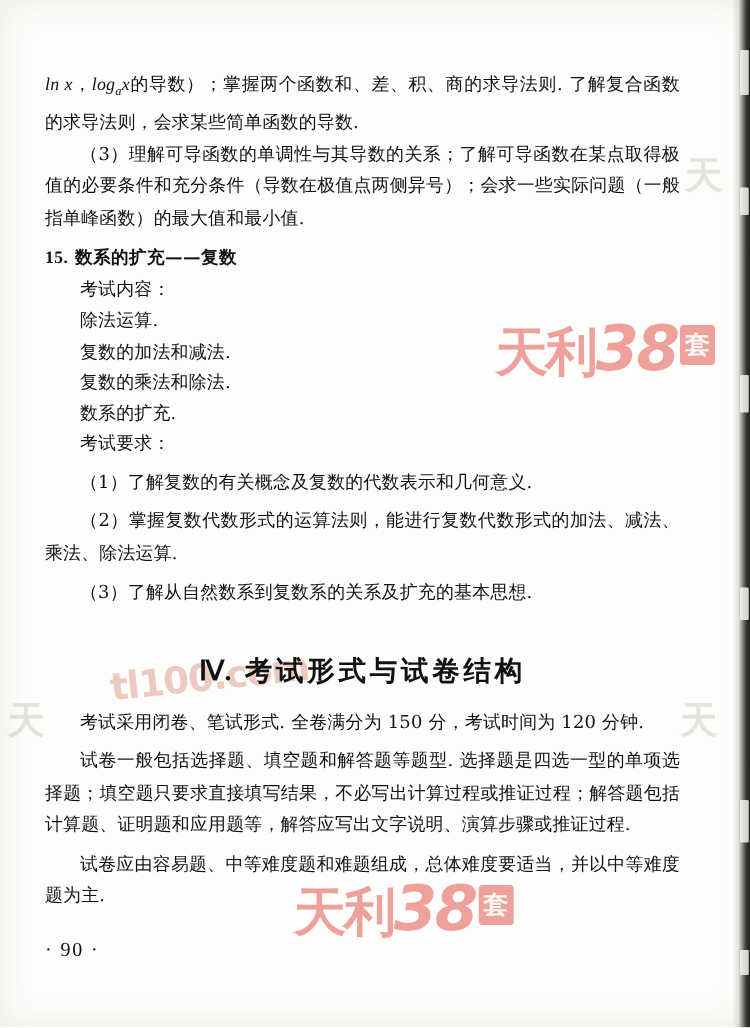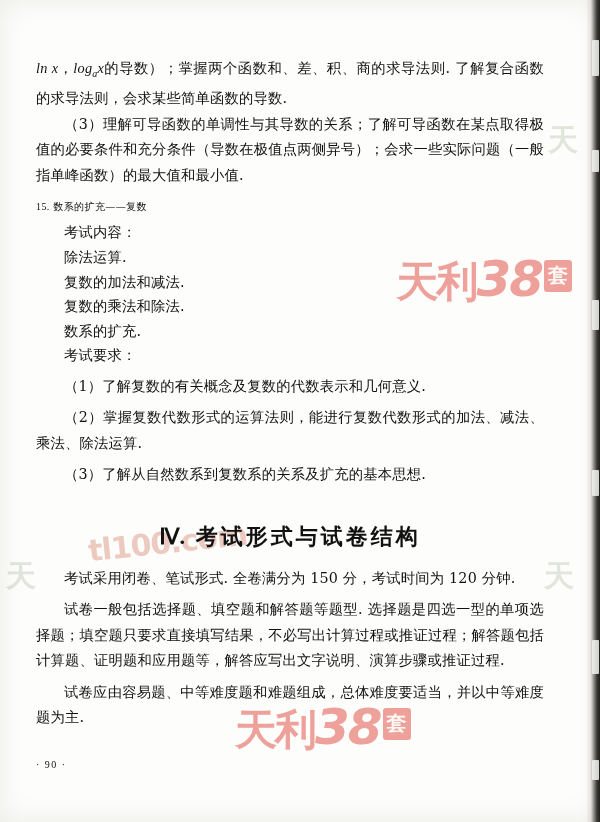--- a/index.html
+++ b/index.html
@@ -72,22 +72,22 @@
     font-size: 14.3px;
     line-height: 25.5px;
     letter-spacing: 0.2px;
     text-align: justify;
     text-justify: inter-ideograph;
   }
   p.indent {
     text-indent: 28px;
   }
   .heading-num {
-    font-weight: normal;
-    font-size: 10px;
+    font-weight: bold;
+    font-size: 14px;
     line-height: 27px;
     margin-top: 5px;
     letter-spacing: 0.4px;
   }
   .plain-line {
     text-indent: 28px;
     font-size: 14.3px;
     line-height: 24.6px;
   }
 
@@ -118,21 +118,21 @@
     font-family: "Liberation Serif", serif;
   }
   .roman {
     font-family: "Liberation Serif", serif;
   }
 
   .pagenum {
     position: absolute;
     left: 36px;
     bottom: 52px;
-    font-size: 10px;
+    font-size: 16px;
     letter-spacing: 1.5px;
     font-family: "Liberation Serif", serif;
   }
 
   
   .wm {
     position: absolute;
     z-index: 5;
     pointer-events: none;
     user-select: none;

